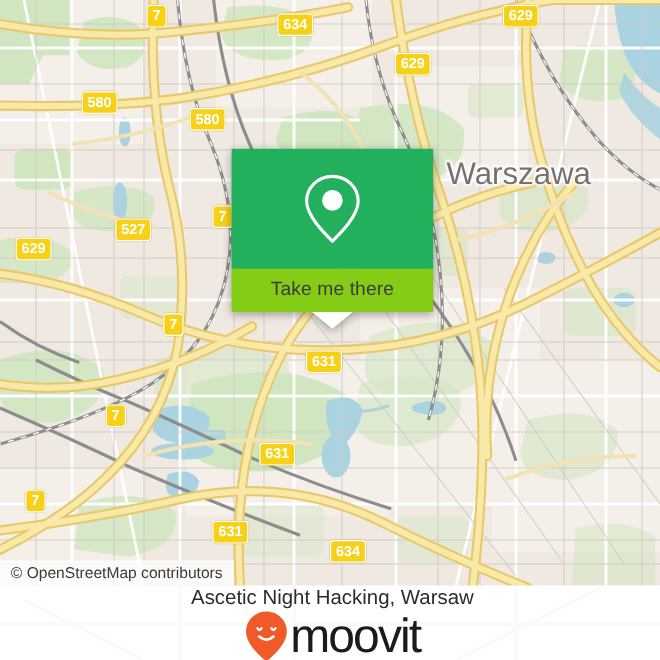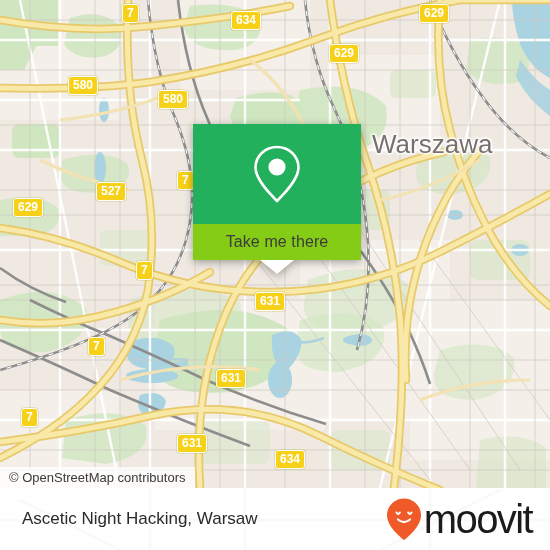--- a/index.html
+++ b/index.html
@@ -78,20 +78,21 @@
     width: 550px;
     height: 62px;
     background: rgba(255,255,255,0.93);
     display: flex;
     align-items: center;
     justify-content: space-between;
     box-sizing: border-box;
     padding: 0 18px 0 22px;
     overflow: hidden;
     z-index: 50;
+    flex-direction: column;
   }
   #footer-bg {
     position: absolute;
     left: 0; top: -488px;
     width: 550px; height: 550px;
     opacity: 0.12;
     pointer-events: none;
   }
   #footer-title {
     position: relative;

